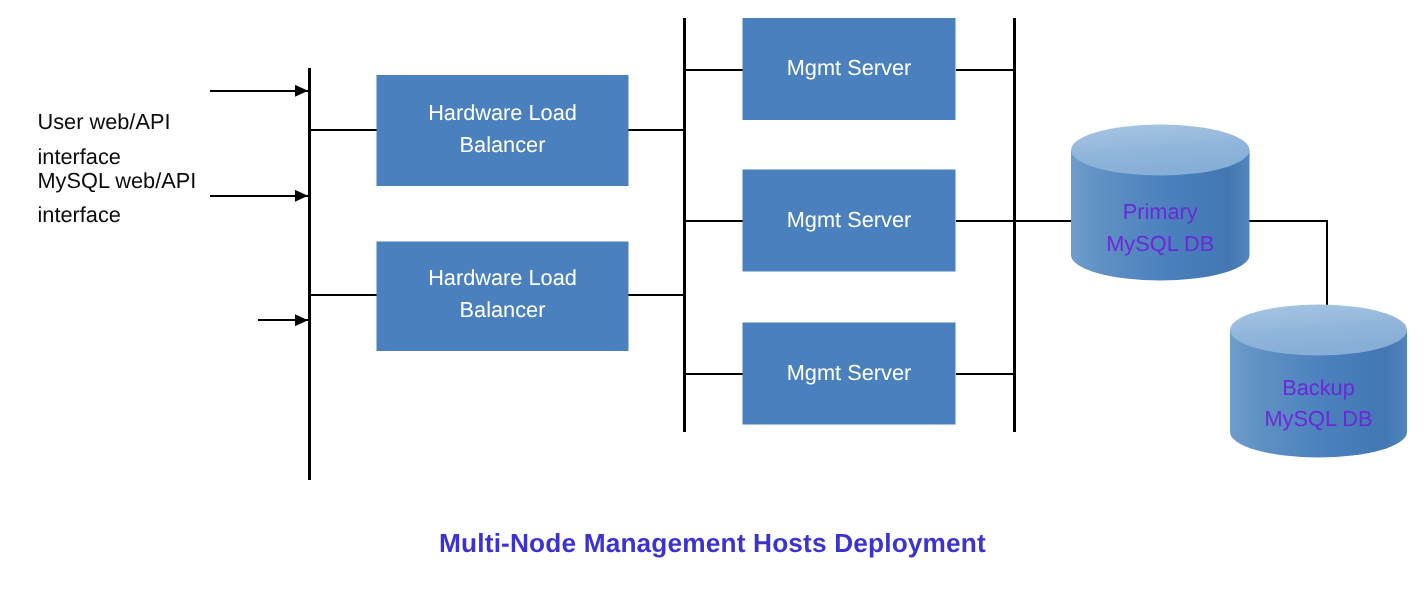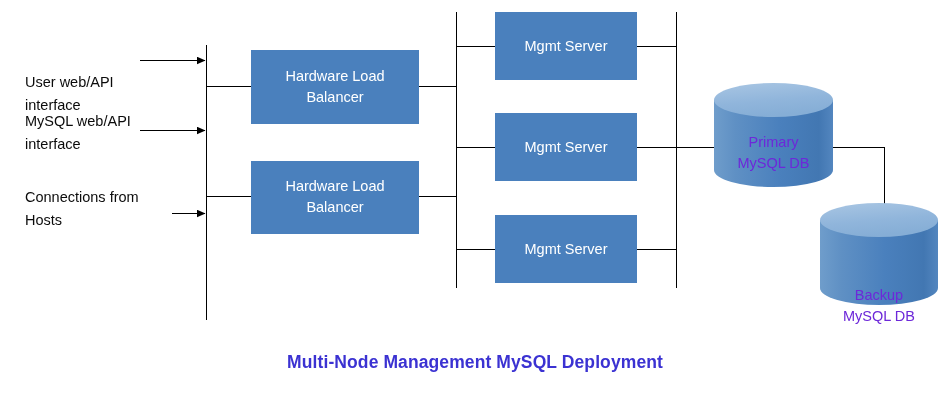--- a/index.html
+++ b/index.html
@@ -132,22 +132,20 @@
     <g>
       <path d="M820,220 L820,288 A59,17 0 0 0 938,288 L938,220 Z" fill="url(#cylBodyGrad)"></path>
       <ellipse cx="879" cy="220" rx="59" ry="17" fill="url(#cylTopGrad)"></ellipse>
     </g>
   </svg>
 
   <div class="edge-label" style="left:25px; top:40px; width:150px;margin-top:31px;">User web/API
 interface</div>
   <div class="edge-label" style="left:25px; top:110px; width:150px;">MySQL web/API
 interface</div>
-  <div class="edge-label" style="left:25px; top:186px; width:155px;">Connections from
-Hosts</div>
 
   <div class="box-node" style="left:251px; top:50px; width:168px; height:74px; background:#4a80bd;">
     <span class="node-label" style="left:0; top:16px; width:168px;">Hardware Load
 Balancer</span>
   </div>
 
   <div class="box-node" style="left:251px; top:161px; width:168px; height:73px; background:#4a80bd;">
     <span class="node-label" style="left:0; top:15px; width:168px;">Hardware Load
 Balancer</span>
   </div>
@@ -160,18 +158,18 @@
     <span class="node-label" style="left:0; top:24px; width:142px;">Mgmt Server</span>
   </div>
 
   <div class="box-node" style="left:495px; top:215px; width:142px; height:68px; background:#4a80bd;">
     <span class="node-label" style="left:0; top:24px; width:142px;">Mgmt Server</span>
   </div>
 
   <div class="cyl-label" style="left:714px; top:132px; width:119px;">Primary
 MySQL DB</div>
 
-  <div class="cyl-label" style="left:820px; top:249px; width:118px;margin-top:36px;">Backup
+  <div class="cyl-label" style="left:820px; top:249px; width:118px;">Backup
 MySQL DB</div>
 
-  <div id="diagram-title">Multi-Node Management MySQL Deployment</div>
+  <div id="diagram-title">Multi-Node Management Hosts Deployment</div>
 
 </div>
 
 </body></html>

